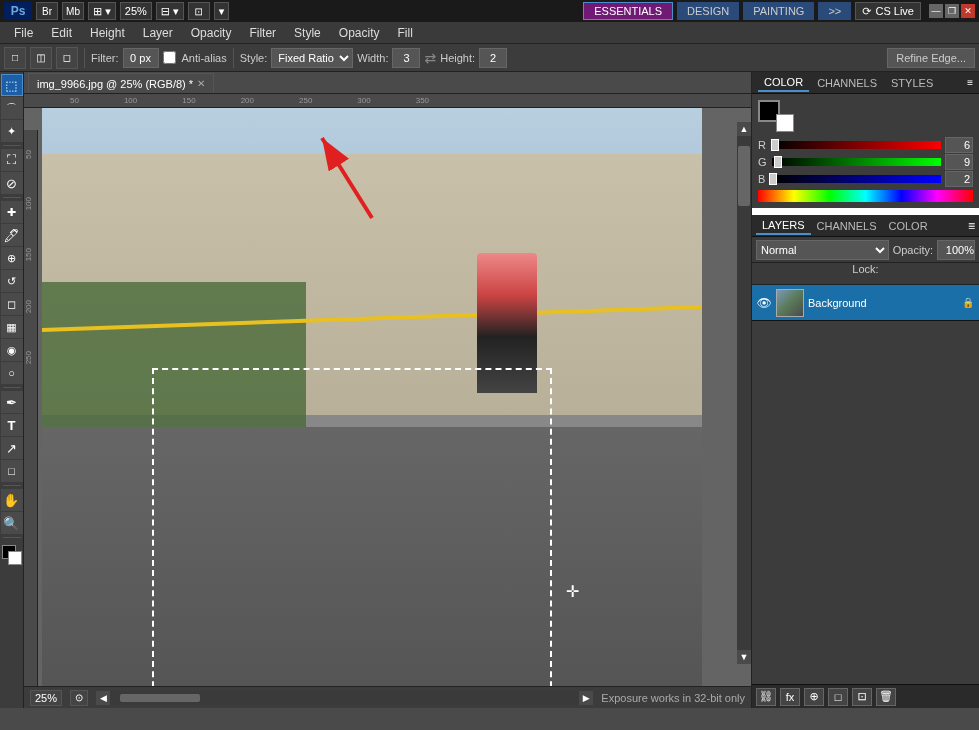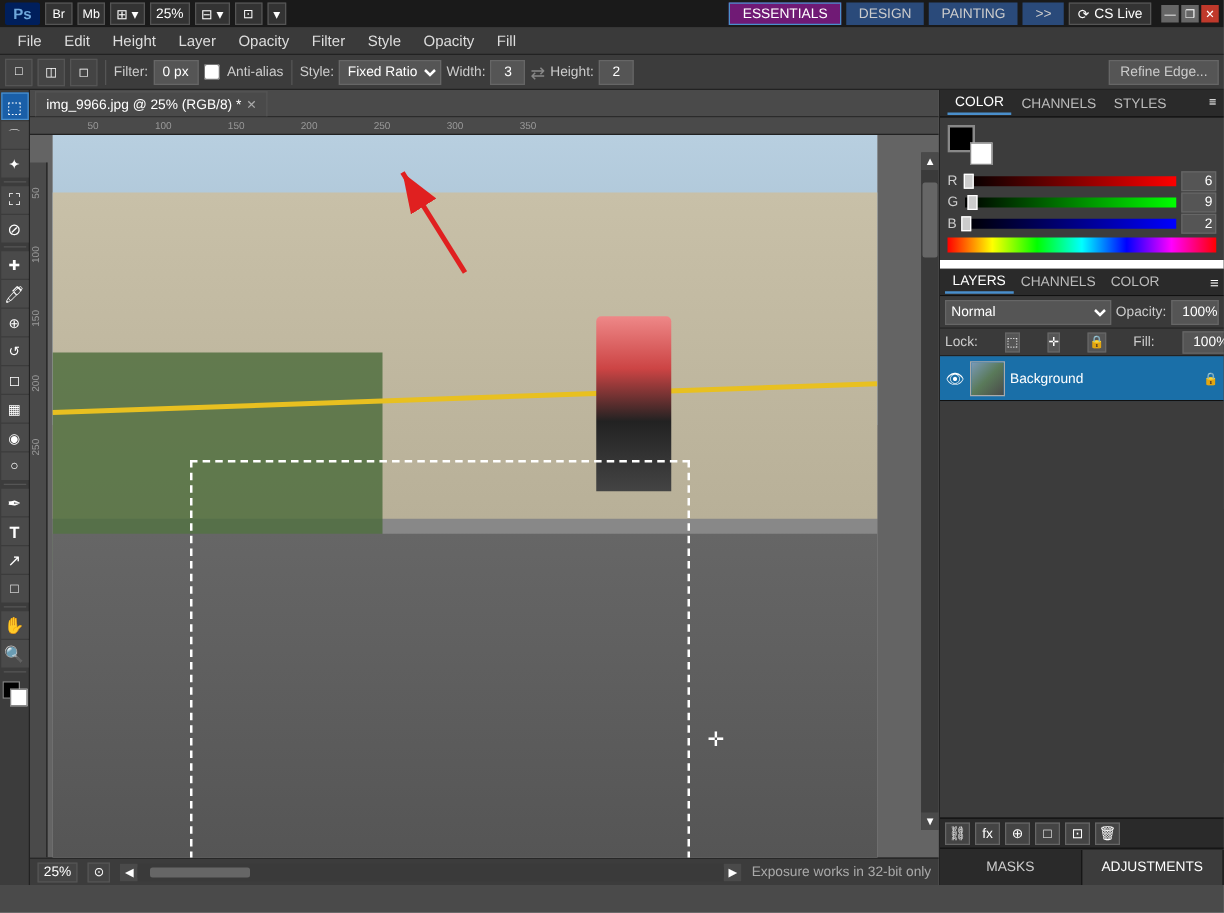--- a/index.html
+++ b/index.html
@@ -81,21 +81,21 @@
 
     
     #layers-panel { flex: 1; display: flex; flex-direction: column; }
     .layers-header { display: flex; align-items: center; height: 22px; background: #2a2a2a; padding: 0 4px; border-bottom: 1px solid #111; }
     .layers-tab { font-size: 11px; color: #bbb; padding: 2px 6px; cursor: pointer; }
     .layers-tab.active { color: #fff; border-bottom: 2px solid #4a8fcc; }
     .layers-options { display: flex; align-items: center; height: 26px; background: #3a3a3a; padding: 0 4px; gap: 4px; border-bottom: 1px solid #222; }
     .blend-select { height: 20px; background: #555; border: 1px solid #666; color: #fff; font-size: 11px; flex: 1; }
     .opacity-label { font-size: 11px; color: #ccc; }
     .opacity-input { width: 38px; height: 20px; background: #555; border: 1px solid #666; color: #fff; font-size: 11px; text-align: right; }
-    .layers-lock-row { display: flex; align-items: center; height: 22px; background: #3a3a3a; padding: 0 4px; gap: 22px; border-bottom: 1px solid #222; }
+    .layers-lock-row { display: flex; align-items: center; height: 22px; background: #3a3a3a; padding: 0 4px; gap: 22px; border-bottom: 1px solid #222; flex-direction: column; }
     .lock-label { font-size: 11px; color: #ccc; }
     .lock-icon { width: 16px; height: 16px; background: #555; border: 1px solid #666; display: flex; align-items: center; justify-content: center; font-size: 10px; cursor: pointer; }
     .fill-label { font-size: 11px; color: #ccc; margin-left: auto; }
     .fill-input { width: 38px; height: 18px; background: #555; border: 1px solid #666; color: #fff; font-size: 11px; text-align: right; }
     .layer-row { display: flex; align-items: center; height: 36px; background: #1a6fa8; padding: 0 4px; gap: 4px; border-bottom: 1px solid #111; }
     .layer-vis { width: 16px; height: 16px; display: flex; align-items: center; justify-content: center; font-size: 12px; cursor: pointer; }
     .layer-thumb { width: 28px; height: 28px; background: #888; border: 1px solid #aaa; overflow: hidden; }
     .layer-name { font-size: 11px; color: #fff; flex: 1; }
     .layer-lock { width: 12px; height: 12px; display: flex; align-items: center; justify-content: center; font-size: 10px; }
     .layers-footer { display: flex; align-items: center; height: 24px; background: #2a2a2a; padding: 0 4px; gap: 4px; border-top: 1px solid #111; }
@@ -384,19 +384,15 @@
       <div class="layers-footer">
         <div class="footer-btn">⛓</div>
         <div class="footer-btn">fx</div>
         <div class="footer-btn">⊕</div>
         <div class="footer-btn">□</div>
         <div class="footer-btn">⊡</div>
         <div class="footer-btn">🗑</div>
       </div>
     </div>
 
-    <div id="bottom-panel">
-      <div class="bottom-tab">MASKS</div>
-      <div class="bottom-tab active">ADJUSTMENTS</div>
-    </div>
 
   </div>
 </div>
 
 </body></html>

